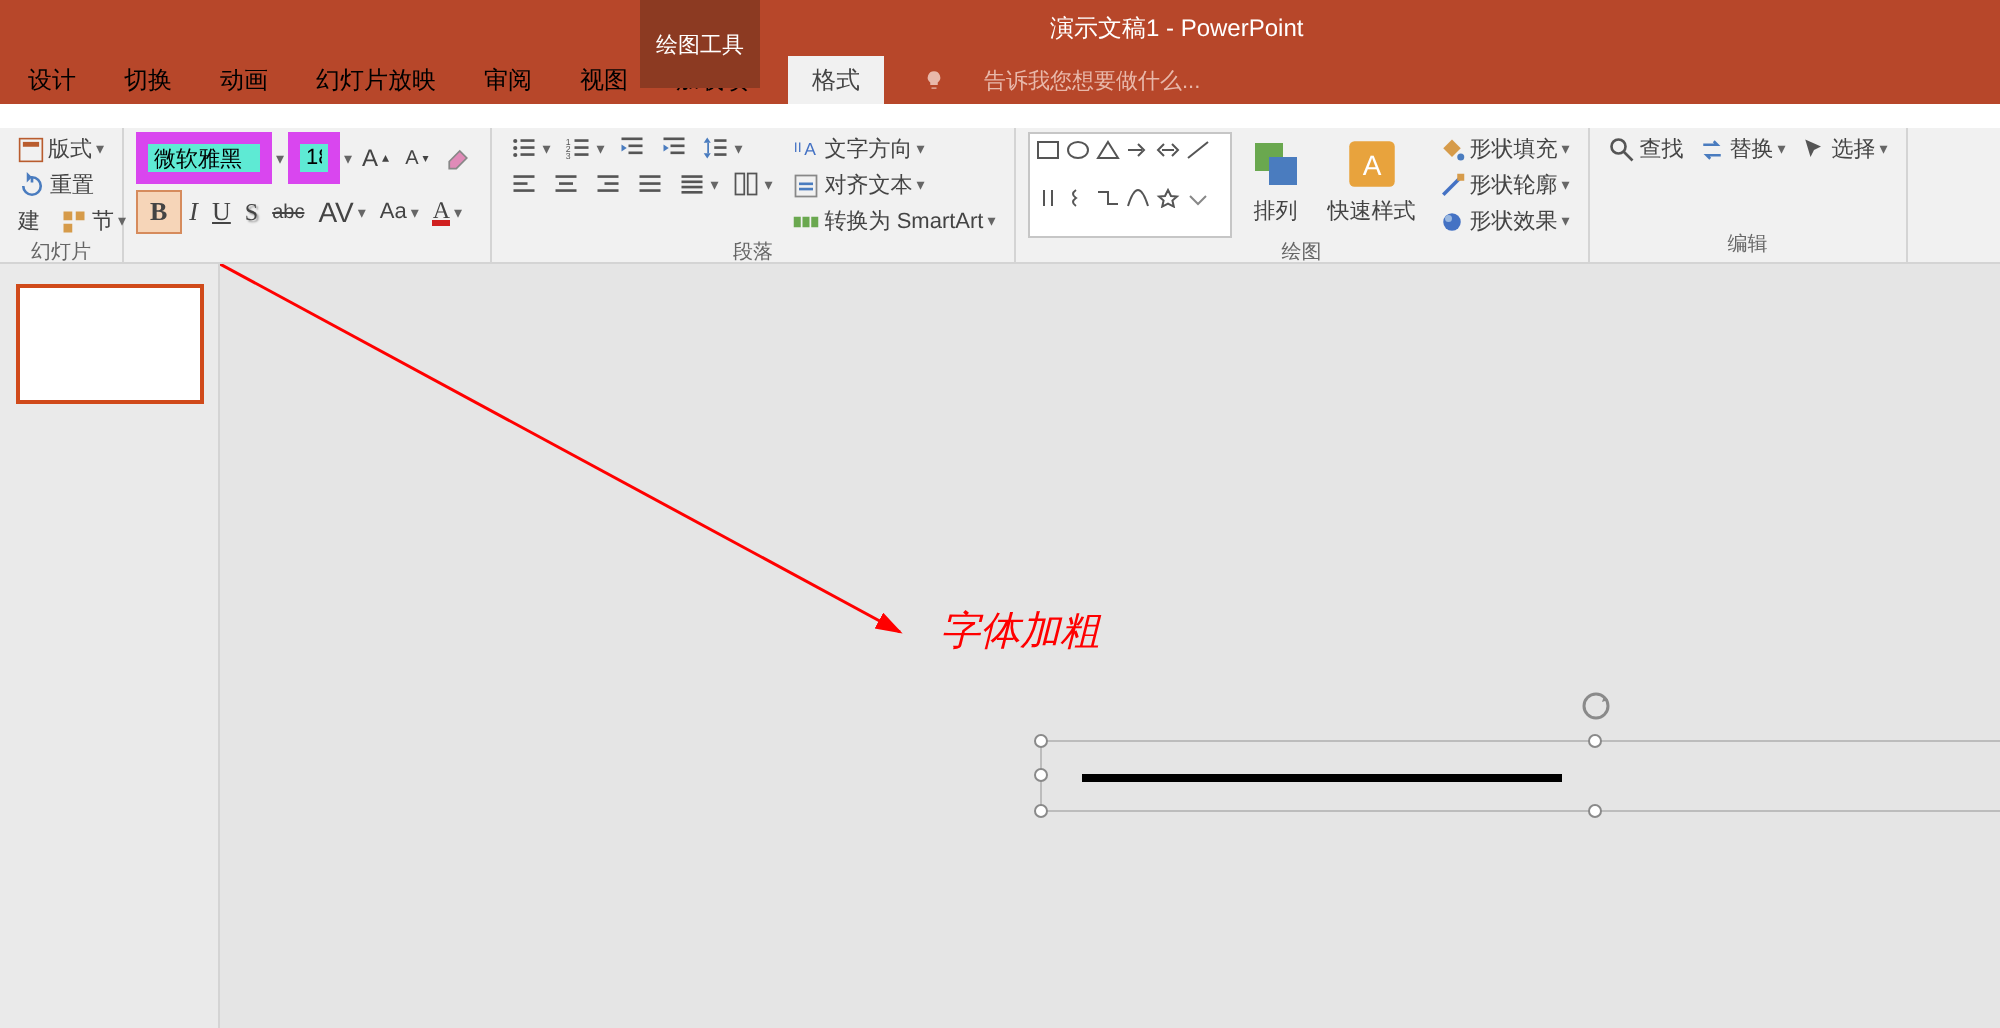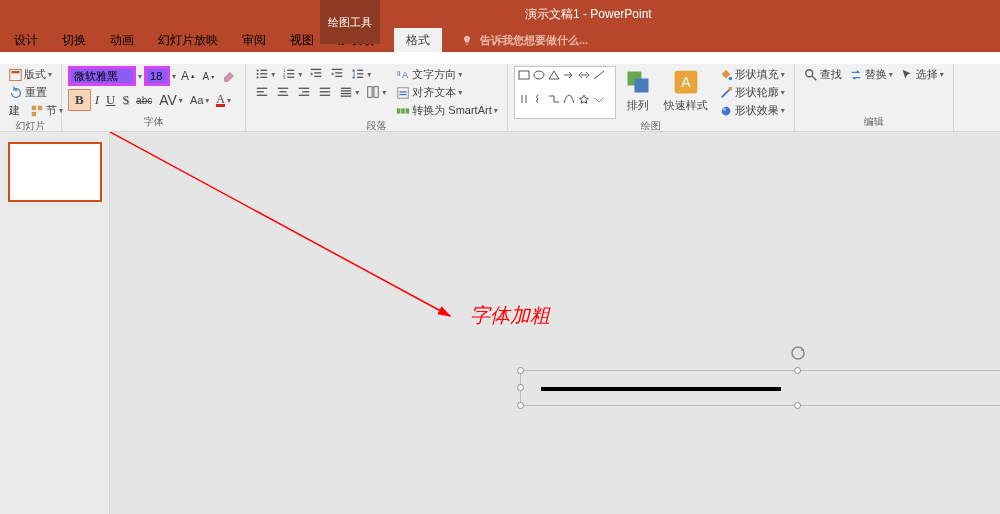--- a/index.html
+++ b/index.html
@@ -5,35 +5,35 @@
   * { margin: 0; padding: 0; box-sizing: border-box; font-family: "Microsoft YaHei", sans-serif; }
   body { width: 1000px; height: 514px; background: #fff; overflow: hidden; position: relative; }
 
   .titlebar { height: 28px; background: #b7472a; display: flex; align-items: center; position: relative; }
   .titlebar .contextual-tab { position: absolute; left: 320px; top: 0; height: 44px; width: 60px; background: #8c3a22; color: #fff; font-size: 11px; display: flex; align-items: center; justify-content: center; }
   .titlebar .title { position: absolute; left: 525px; color: #fff; font-size: 12px; }
 
   .tabs { height: 24px; background: #b7472a; display: flex; align-items: center; padding-left: 2px; }
   .tabs .tab { color: #000000; font-size: 12px; padding: 0 12px; height: 24px; display: flex; align-items: center; }
   .tabs .tab.active { background: #f1f1f1; color: #444; }
-  .tabs .tell-me { margin-left: 20px; color: #e8b8aa; font-size: 11px; display: flex; align-items: center; gap: 8px; font-weight: bold; }
+  .tabs .tell-me { margin-left: 20px; color: #e8b8aa; font-size: 11px; display: flex; align-items: center; gap: 20px; }
   .tabs .tell-me .bulb { width: 10px; height: 10px; color: #e8b8aa; }
 
   .ribbon { height: 68px; background: #f1f1f1; border-bottom: 1px solid #d4d4d4; display: flex; margin-top: 12px; }
   .group { border-right: 1px solid #d4d4d4; padding: 2px 6px 0 6px; display: flex; flex-direction: column; justify-content: space-between; }
   .group-label { text-align: center; font-size: 10px; color: #666; padding-bottom: 2px; }
   .group-body { display: flex; gap: 4px; }
 
   .btn { display: flex; align-items: center; font-size: 11px; color: #444; padding: 1px 3px; cursor: pointer; gap: 2px; white-space: nowrap; }
   .btn.highlighted { border: 1px solid #d68b5c; background: #f6d5b8; }
   .small-icon { width: 14px; height: 14px; display: inline-block; }
   .dd { font-size: 8px; color: #666; }
 
   .font-select { display: flex; align-items: center; gap: 2px; margin-bottom: 3px; }
-  .font-select input { font-size: 11px; border: 3px solid #d946ef; background: #8b5cf6; padding: 1px 3px; }
+  .font-select input { font-size: 11px; border: 6px solid #d946ef; background: #5eead4; padding: 1px 3px; }
   .font-name { width: 68px; }
   .font-size { width: 26px; }
 
   .btn-row { display: flex; gap: 1px; }
 
   .para-btns { display: flex; flex-direction: column; gap: 2px; }
 
   .shapes-gallery { width: 102px; border: 1px solid #c6c6c6; background: #fff; padding: 2px; display: flex; flex-wrap: wrap; gap: 1px; }
   .shapes-gallery .sh { width: 14px; height: 12px; display: flex; align-items: center; justify-content: center; }
 
@@ -150,21 +150,20 @@
         <span class="btn">
             <span>Aa</span>
             <span class="dd">▾</span>
           </span>
         <span class="btn">
             <span style="border-bottom:3px solid #d02020;font-family:serif;font-size:12px;line-height:10px">A</span>
             <span class="dd">▾</span>
           </span>
       </div>
     </div>
-    <div class="group-label">字体</div>
   </div>
 
   <div class="group">
     <div class="group-body">
       <div class="para-btns">
         <div class="btn-row">
           <span class="btn">
               <svg class="small-icon" viewBox="0 0 16 16">
                 <circle cx="3" cy="4" r="1.2" fill="#555"></circle>
                 <rect x="6" y="3" width="8" height="1.5" fill="#555"></rect>

